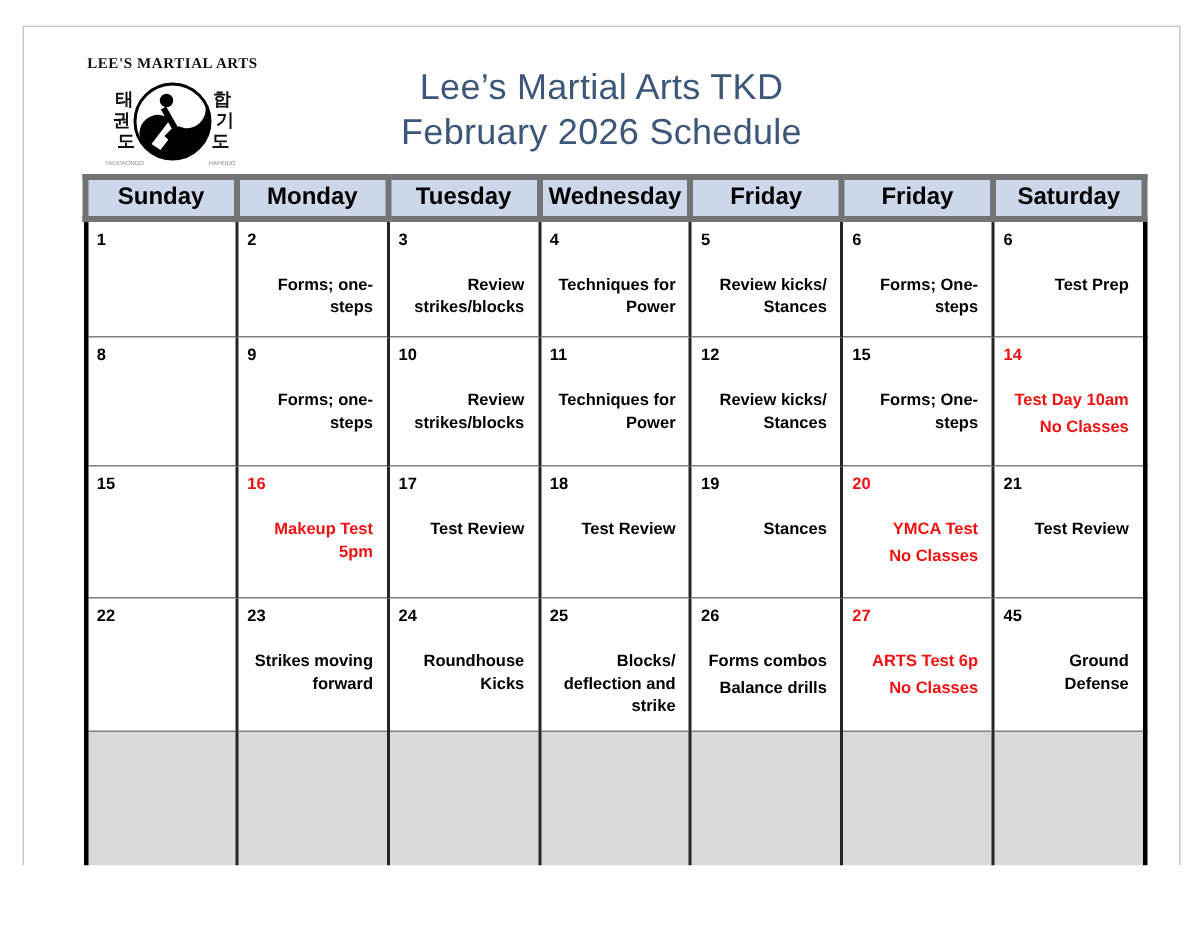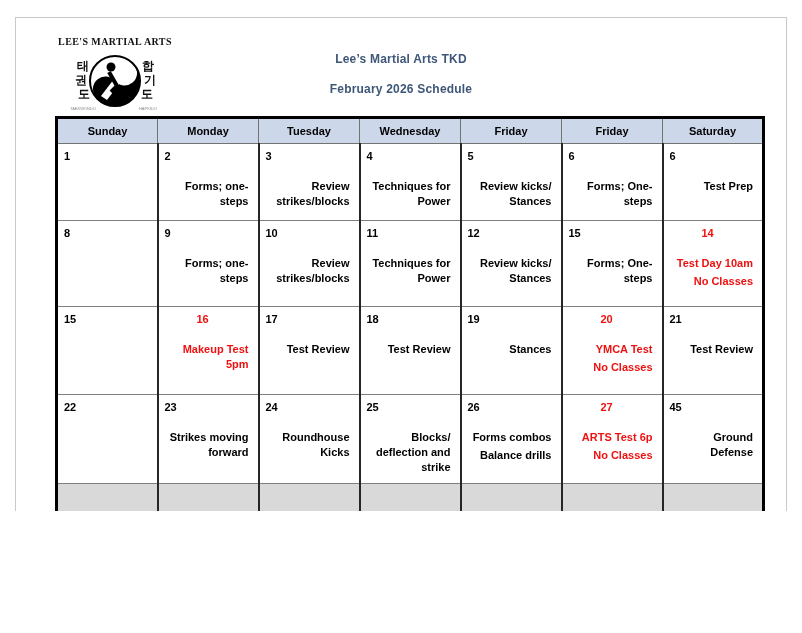--- a/index.html
+++ b/index.html
@@ -1,55 +1,55 @@
 <!DOCTYPE html>
 <html style="--title-color: #3e5778; --header-bg: #cdd7ea; --red: #ee1111; --gray-bg: #d9d9d9;"><head>
 <meta charset="utf-8">
 <style>
   html,body { margin:0; padding:0; background:#ffffff; }
   .page {
-    position:relative; width:802px; height:511px; background:#fff;
+    position:relative; width:802px; height:577px; background:#fff;
     font-family:"Liberation Sans", sans-serif; overflow:hidden;
   }
   .page-frame {
     position:absolute; left:15px; top:17px; width:770px; height:597px;
     border:1px solid #c9c9c9; pointer-events:none;
   }
   
   .logo { position:absolute; left:53px; top:34px; width:124px; height:82px; }
   .title {
     position:absolute; left:0; top:44px; width:100%; text-align:center;
-    color:var(--title-color); font-weight:bold; font-size:12px; line-height:30px;
+    color:var(--title-color); font-weight:normal; font-size:24px; line-height:30px;
     letter-spacing:.2px;
   }
   
   .calendar { position:absolute; left:55px; top:116px; }
   table.cal {
     border-collapse:collapse; table-layout:fixed; width:710px;
     border:3px solid #000;
   }
   table.cal th {
     height:22px; background:var(--header-bg); color:#000;
-    font-size:11px; font-weight:bold; text-align:center;
-    border:1px solid #737373;
+    font-size:16px; font-weight:bold; text-align:center;
+    border:4px solid #737373;
   }
   table.cal td {
     vertical-align:top; text-align:left; background:#fff;
     padding:5px 9px 4px 6px; font-size:11px; font-weight:bold; color:#000;
     border-left:2px solid #262626; border-right:2px solid #262626;
     border-top:1px solid #7f7f7f; border-bottom:1px solid #7f7f7f;
     line-height:1.35;
   }
   table.cal tbody tr:nth-child(1) td { height:67px; }
   table.cal tbody tr:nth-child(2) td { height:76px; }
   table.cal tbody tr:nth-child(3) td { height:78px; }
   table.cal tbody tr:nth-child(4) td { height:79px;border-radius:21px; }
   table.cal tbody tr:nth-child(5) td { height:85px; }
   table.cal td.gray { background:var(--gray-bg); }
-  table.cal td.red, table.cal td.red .day { color:var(--red);margin-left:32px; }
+  table.cal td.red, table.cal td.red .day { color:var(--red); }
   .day { font-size:11px; font-weight:bold; }
   .events { margin-top:15px;text-align:right; }
   .events div { margin:0 0 3px 0; }
 </style>
 </head>
 <body>
 
 <div class="page">
   <div class="page-frame"></div>
 

